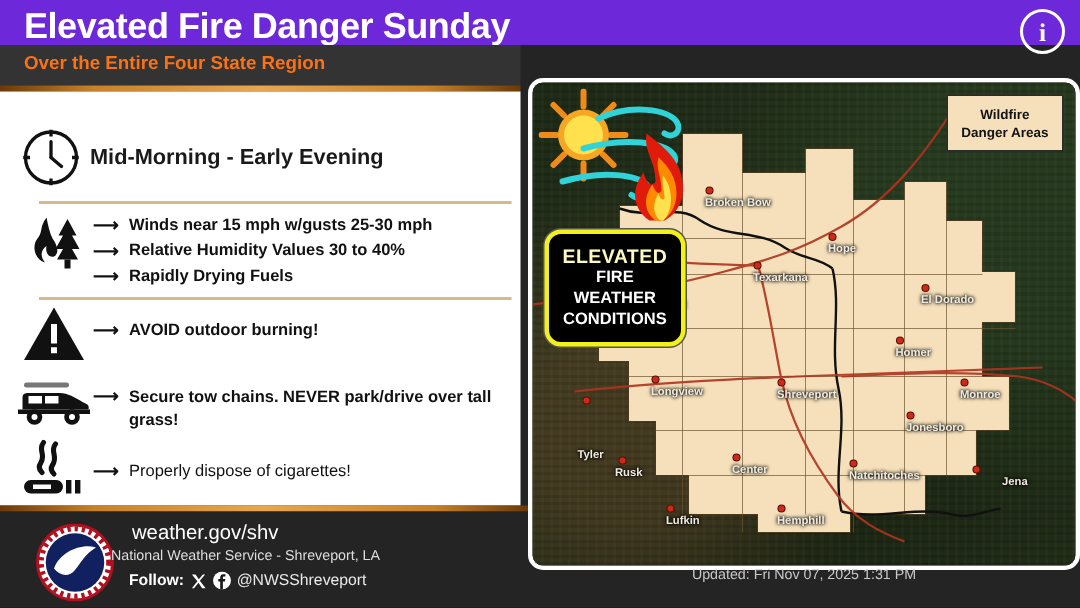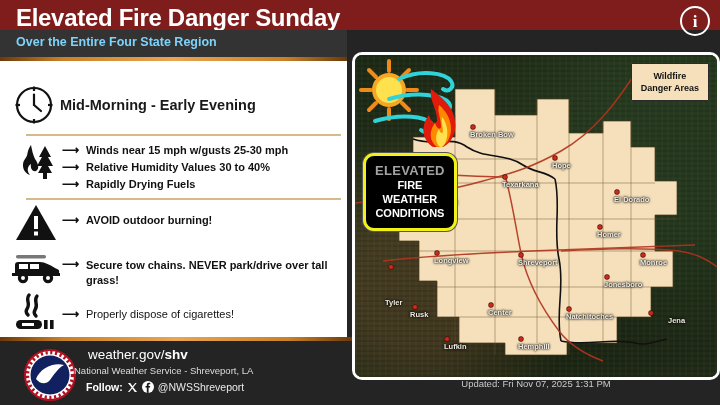--- a/index.html
+++ b/index.html
@@ -2,61 +2,61 @@
 <html><head>
 <meta charset="utf-8">
 <style>
   html,body{margin:0;padding:0;background:#1a1a1a;}
   body{font-family:"Liberation Sans",sans-serif;}
   #graphic{
     position:relative;width:720px;height:405px;overflow:hidden;
     background:#242424;
   }
   
-  .hdr{position:absolute;left:0;top:0;width:720px;height:30px;background:#7f1d1d;}
+  .hdr{position:absolute;left:0;top:0;width:720px;height:30px;background:#6d28d9;}
   .hdr-title{
     position:absolute;left:16px;top:4px;
     font-size:24px;font-weight:bold;color:#ffffff;letter-spacing:-.3px;
     white-space:nowrap;
   }
   .hdr-note{
     position:absolute;right:46px;top:6px;text-align:right;
     font-size:8.5px;font-style:italic;color:#e8e8e8;line-height:11px;
     font-weight:bold;
   }
   .hdr-note .l2{font-weight:normal;color:#cfcfcf;}
   .info-icon{
     position:absolute;right:10px;top:6px;width:26px;height:26px;border-radius:50%;
     border:2.5px solid #fff;color:#fff;font-size:17px;font-weight:bold;
     font-family:"Liberation Serif",serif;
     display:flex;align-items:center;justify-content:center;line-height:1;
   }
   .subbar{position:absolute;left:0;top:30px;width:347px;height:27px;background:#333333;}
   .subbar span{
-    position:absolute;left:16px;top:5px;font-size:12.5px;font-weight:bold;color:#7dd3fc;
+    position:absolute;left:16px;top:5px;font-size:12.5px;font-weight:bold;color:#f97316;
     white-space:nowrap;
   }
   .div-orange{
     position:absolute;height:4px;
     background:linear-gradient(to right,#6b3a08 0%,#c8812a 18%,#e8a652 50%,#c8812a 82%,#6b3a08 100%);
   }
   #div-top{left:0;top:57px;width:347px;}
   #div-bottom{left:0;top:337px;width:352px;}
   
   .lpanel{position:absolute;left:0;top:61px;width:347px;height:276px;background:#ffffff;}
   .ico{position:absolute;display:flex;align-items:center;justify-content:center;}
   .hrule{position:absolute;height:1.5px;background:#d8b98a;}
   .bigline{
     position:absolute;font-size:14.5px;font-weight:bold;color:#1a1a1a;
   }
   
   .footer{position:absolute;left:0;top:341px;width:352px;height:64px;background:#242424;}
   .nws-logo{position:absolute;left:24px;top:8px;width:52px;height:52px;}
   .f-url{position:absolute;left:88px;top:6px;font-size:13.5px;color:#fff;font-weight:normal;}
-  .f-url b{font-weight:bold;}
+  .f-url b{font-weight:normal;}
   .f-sub{position:absolute;left:74px;top:24px;font-size:9.5px;color:#ddd;}
   .f-follow{position:absolute;left:86px;top:40px;font-size:10.5px;color:#eaeaea;display:flex;align-items:center;gap:4px;}
   .f-follow b{color:#fff;}
   .sq{display:inline-flex;align-items:center;justify-content:center;}
   
   .mapwrap{
     position:absolute;left:352px;top:52px;width:362px;height:322px;
     border:3px solid #ffffff;border-radius:10px;overflow:hidden;background:#12210f;
   }
   .mapbg{position:absolute;inset:0;
@@ -73,21 +73,21 @@
   .legend-box{
     position:absolute;right:8px;top:8px;background:#f5e0bb;border:1.5px solid #2b2b2b;
     padding:6px 9px;text-align:center;font-size:9px;font-weight:bold;color:#121212;
     line-height:12px;border-radius:1px;
   }
   .elev-box{
     position:absolute;left:8px;top:98px;background:#000;
     border:3px solid #f2f21a;border-radius:11px;padding:8px 9px;
     text-align:center;line-height:14px;box-shadow:0 0 0 1px #555;
   }
-  .elev-1{font-size:13px;font-weight:bold;color:#a3a3a3;letter-spacing:.3px;}
+  .elev-1{font-size:13px;font-weight:bold;color:#fef9c3;letter-spacing:.3px;}
   .elev-2{font-size:11px;font-weight:bold;color:#ffffff;}
   .city{position:absolute;font-size:7.5px;color:#f0ece2;font-weight:bold;
     text-shadow:0 0 2px #000,0 0 3px #000;white-space:nowrap;}
   .dot{position:absolute;width:4px;height:4px;border-radius:50%;background:#cf2a17;
     box-shadow:0 0 0 .7px #5a1008;}
   .updated{
     position:absolute;left:352px;top:378px;width:368px;text-align:center;
     font-size:9.5px;color:#c9c9c9;
   }
   .zone{position:absolute;}

